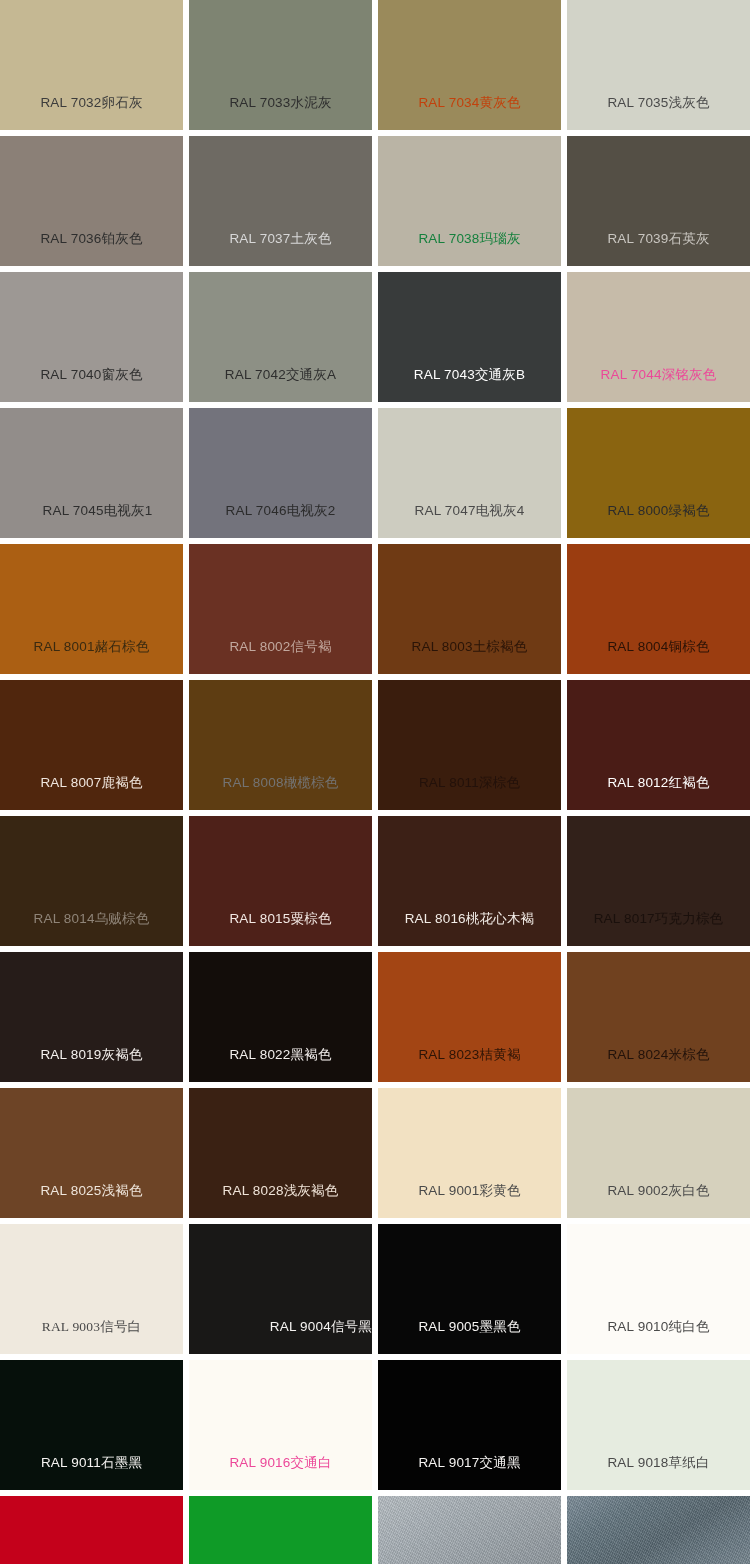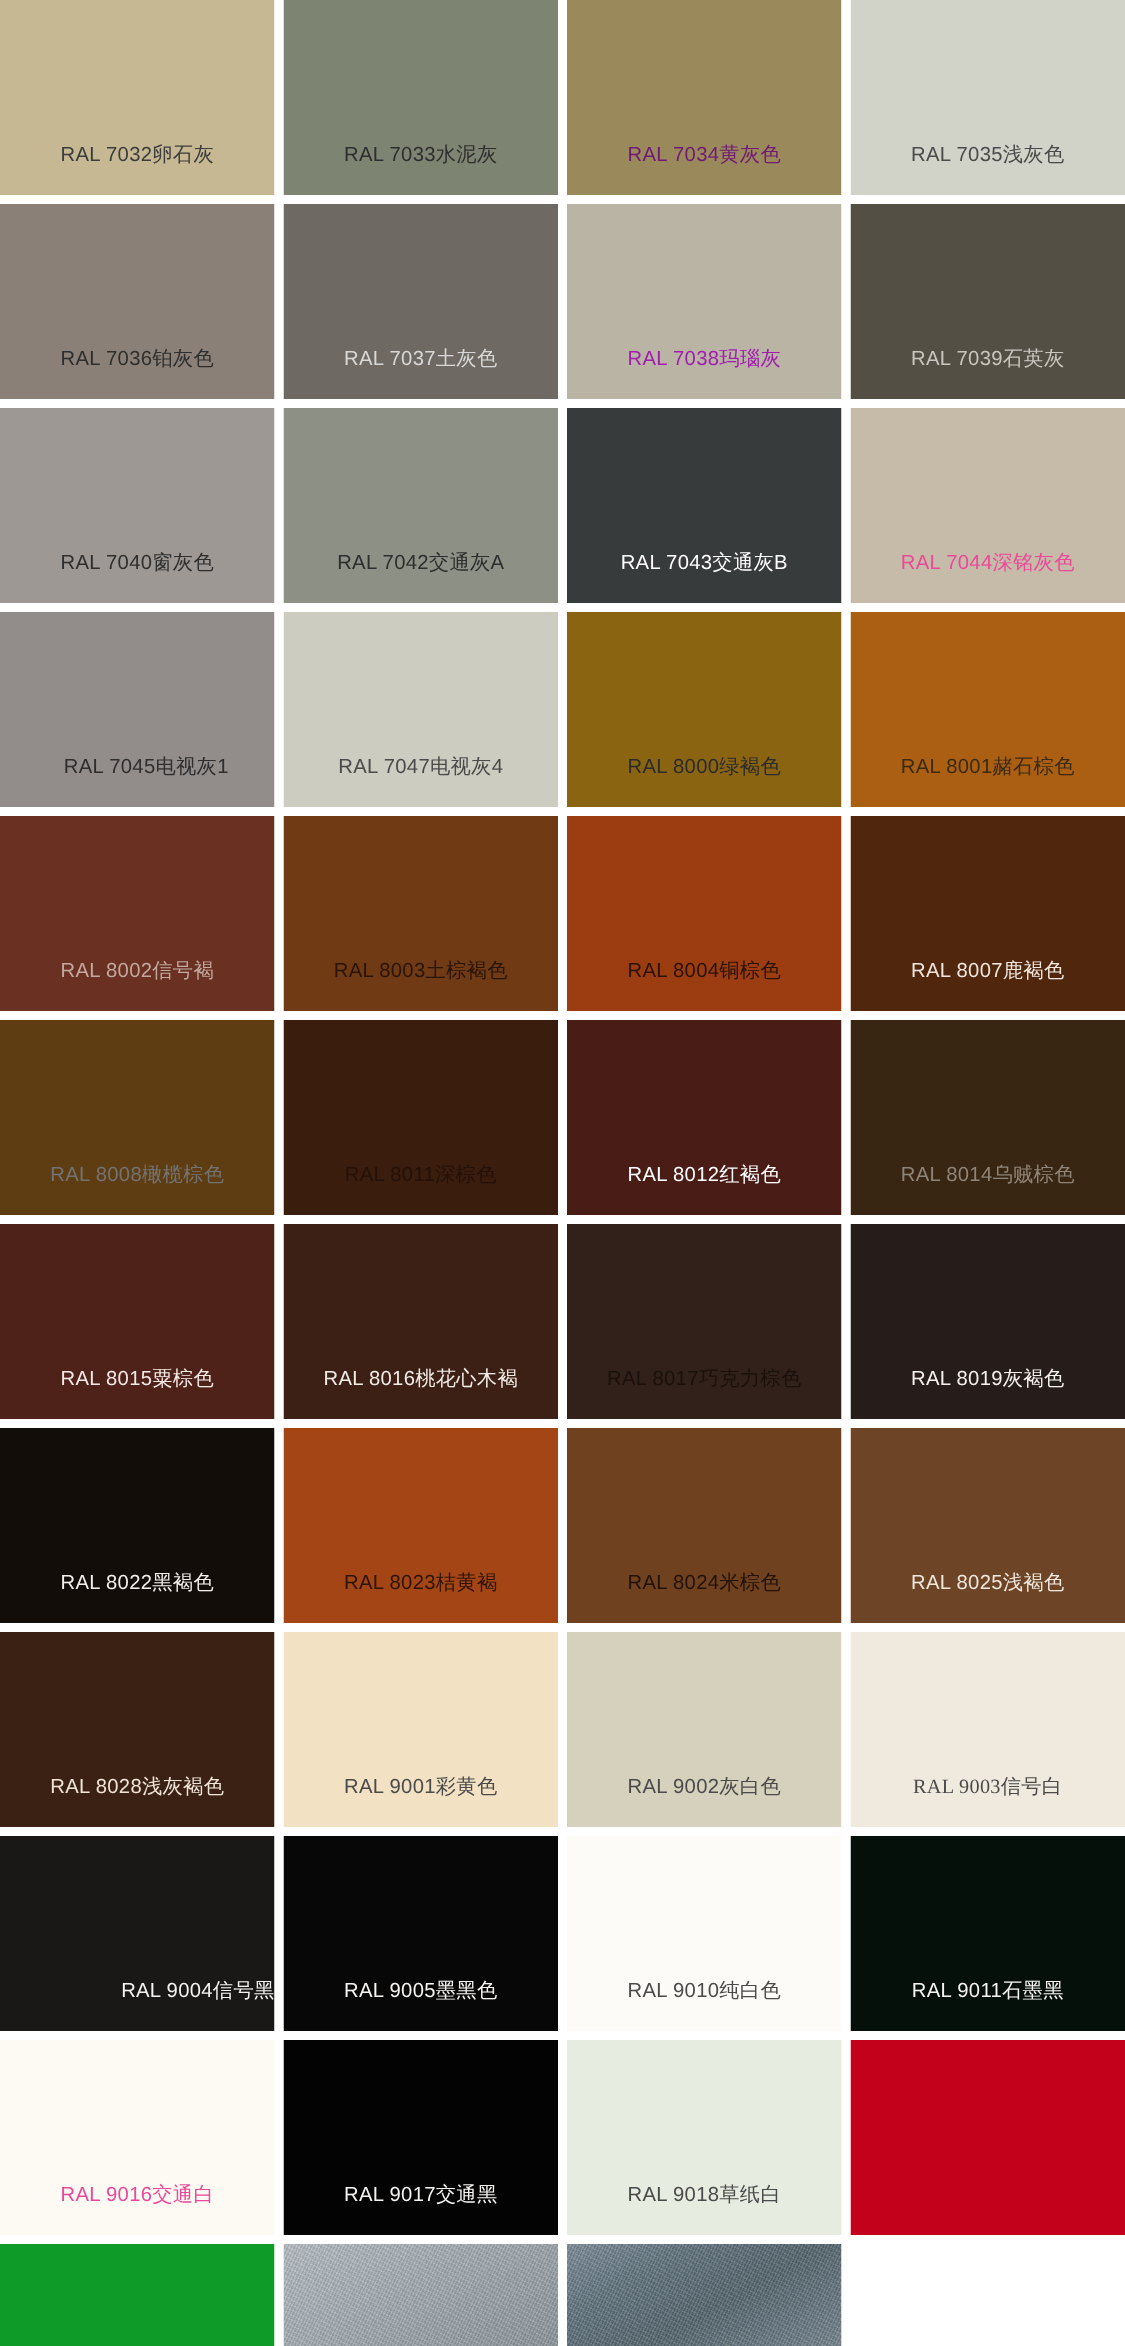--- a/index.html
+++ b/index.html
@@ -61,37 +61,37 @@
     <div class="swatch">
       <div class="swatch-fill" style="background: rgb(197, 184, 147);"></div>
       <div class="swatch-label" style="color: rgb(60, 60, 60);">RAL 7032卵石灰</div>
     </div>
     <div class="swatch">
       <div class="swatch-fill" style="background: rgb(126, 132, 114);"></div>
       <div class="swatch-label" style="color: rgb(46, 46, 46);">RAL 7033水泥灰</div>
     </div>
     <div class="swatch">
       <div class="swatch-fill" style="background: rgb(154, 138, 91);"></div>
-      <div class="swatch-label" style="color: #701a75;">RAL 7034黄灰色</div>
+      <div class="swatch-label" style="color: #c2410c;">RAL 7034黄灰色</div>
     </div>
     <div class="swatch">
       <div class="swatch-fill" style="background: rgb(210, 211, 200);"></div>
       <div class="swatch-label" style="color: rgb(74, 74, 74);">RAL 7035浅灰色</div>
     </div>
     <div class="swatch">
       <div class="swatch-fill" style="background: rgb(139, 128, 119);"></div>
       <div class="swatch-label" style="color: rgb(46, 46, 46);">RAL 7036铂灰色</div>
     </div>
     <div class="swatch">
       <div class="swatch-fill" style="background: rgb(110, 106, 99);"></div>
       <div class="swatch-label" style="color: rgb(216, 216, 216);">RAL 7037土灰色</div>
     </div>
     <div class="swatch">
       <div class="swatch-fill" style="background: rgb(186, 180, 165);"></div>
-      <div class="swatch-label" style="color: #a21caf;">RAL 7038玛瑙灰</div>
+      <div class="swatch-label" style="color: #15803d;">RAL 7038玛瑙灰</div>
     </div>
     <div class="swatch">
       <div class="swatch-fill" style="background: rgb(84, 79, 69);"></div>
       <div class="swatch-label" style="color: rgb(201, 198, 192);">RAL 7039石英灰</div>
     </div>
     <div class="swatch">
       <div class="swatch-fill" style="background: rgb(157, 152, 148);"></div>
       <div class="swatch-label" style="color: rgb(46, 46, 46);">RAL 7040窗灰色</div>
     </div>
     <div class="swatch">
@@ -102,20 +102,24 @@
       <div class="swatch-fill" style="background: rgb(56, 59, 59);"></div>
       <div class="swatch-label" style="color: rgb(255, 255, 255);">RAL 7043交通灰B</div>
     </div>
     <div class="swatch">
       <div class="swatch-fill" style="background: rgb(198, 187, 169);"></div>
       <div class="swatch-label" style="color: #ec4899;">RAL 7044深铭灰色</div>
     </div>
     <div class="swatch">
       <div class="swatch-fill" style="background: rgb(146, 141, 138);"></div>
       <div class="swatch-label" style="color: rgb(46, 46, 46); margin-left: 12px;">RAL 7045电视灰1</div>
+    </div>
+    <div class="swatch">
+      <div class="swatch-fill" style="background: rgb(115, 115, 124);"></div>
+      <div class="swatch-label" style="color: rgb(43, 43, 43);">RAL 7046电视灰2</div>
     </div>
     <div class="swatch">
       <div class="swatch-fill" style="background: rgb(205, 204, 192);"></div>
       <div class="swatch-label" style="color: rgb(74, 74, 74);">RAL 7047电视灰4</div>
     </div>
     <div class="swatch">
       <div class="swatch-fill" style="background: rgb(138, 100, 16);"></div>
       <div class="swatch-label" style="color: rgb(43, 43, 43);">RAL 8000绿褐色</div>
     </div>
     <div class="swatch">

